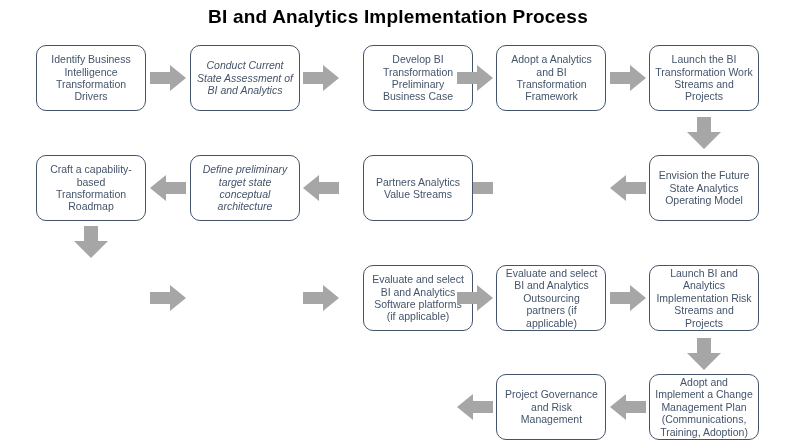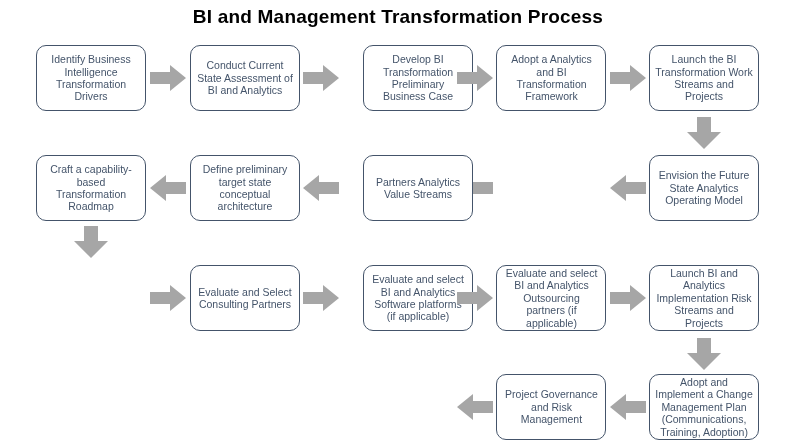--- a/index.html
+++ b/index.html
@@ -43,39 +43,39 @@
     text-align: center;
     padding: 2px 5px;
   }
   .arrow {
     position: absolute;
     color: var(--arrow-fill, #A6A6A6);
   }
   .arrow svg { display: block; }
 
   
-  .c1 { left: 36px; }  .c2 { left: 190px; } .c3 { left: 343px; margin-left: 20px; }
+  .c1 { left: 36px; }  .c2 { left: 190px; font-style: italic; } .c3 { left: 343px; margin-left: 20px; }
   .c4 { left: 496px; padding-left: 6px; } .c5 { left: 649px; }
   .r1 { top: 45px; }  .r2 { top: 155px; } .r3 { top: 265px; } .r4 { top: 374px; }
 
   .h-arrow { width: 36px; height: 26px; }
   .ha1 { left: 150px; } .ha2 { left: 303px; } .ha3 { left: 457px; } .ha4 { left: 610px; }
   .har1 { top: 65px; } .har2 { top: 175px; } .har3 { top: 285px; } .har4 { top: 394px; }
 
   .d-arrow { width: 34px; height: 32px; }
   .da-right { left: 687px; }
   .da-left  { left: 74px; }
   .dar1 { top: 117px; } .dar2 { top: 226px; } .dar3 { top: 338px; }
 </style>
 </head>
 <body>
 
 <div class="canvas">
 
-  <div class="title">BI and Management Transformation Process</div>
+  <div class="title">BI and Analytics Implementation Process</div>
 
   <div class="box r1 c1">Identify Business Intelligence Transformation Drivers</div>
   <div class="arrow h-arrow ha1 har1">
     <svg width="36" height="26" viewBox="0 0 36 26">
         <polygon points="0,7 20,7 20,0 36,13 20,26 20,19 0,19" fill="currentColor"></polygon>
       </svg>
   </div>
   <div class="box r1 c2">Conduct Current State Assessment of BI and Analytics</div>
   <div class="arrow h-arrow ha2 har1">
     <svg width="36" height="26" viewBox="0 0 36 26">
@@ -131,21 +131,20 @@
     <svg width="34" height="32" viewBox="0 0 34 32">
         <polygon points="10,0 24,0 24,15 34,15 17,32 0,15 10,15" fill="currentColor"></polygon>
       </svg>
   </div>
 
   <div class="arrow h-arrow ha1 har3">
     <svg width="36" height="26" viewBox="0 0 36 26">
         <polygon points="0,7 20,7 20,0 36,13 20,26 20,19 0,19" fill="currentColor"></polygon>
       </svg>
   </div>
-  <div class="box r3 c2">Evaluate and Select Consulting Partners</div>
   <div class="arrow h-arrow ha2 har3">
     <svg width="36" height="26" viewBox="0 0 36 26">
         <polygon points="0,7 20,7 20,0 36,13 20,26 20,19 0,19" fill="currentColor"></polygon>
       </svg>
   </div>
   <div class="box r3 c3">Evaluate and select BI and Analytics Software platforms (if applicable)</div>
   <div class="arrow h-arrow ha3 har3">
     <svg width="36" height="26" viewBox="0 0 36 26">
         <polygon points="0,7 20,7 20,0 36,13 20,26 20,19 0,19" fill="currentColor"></polygon>
       </svg>

